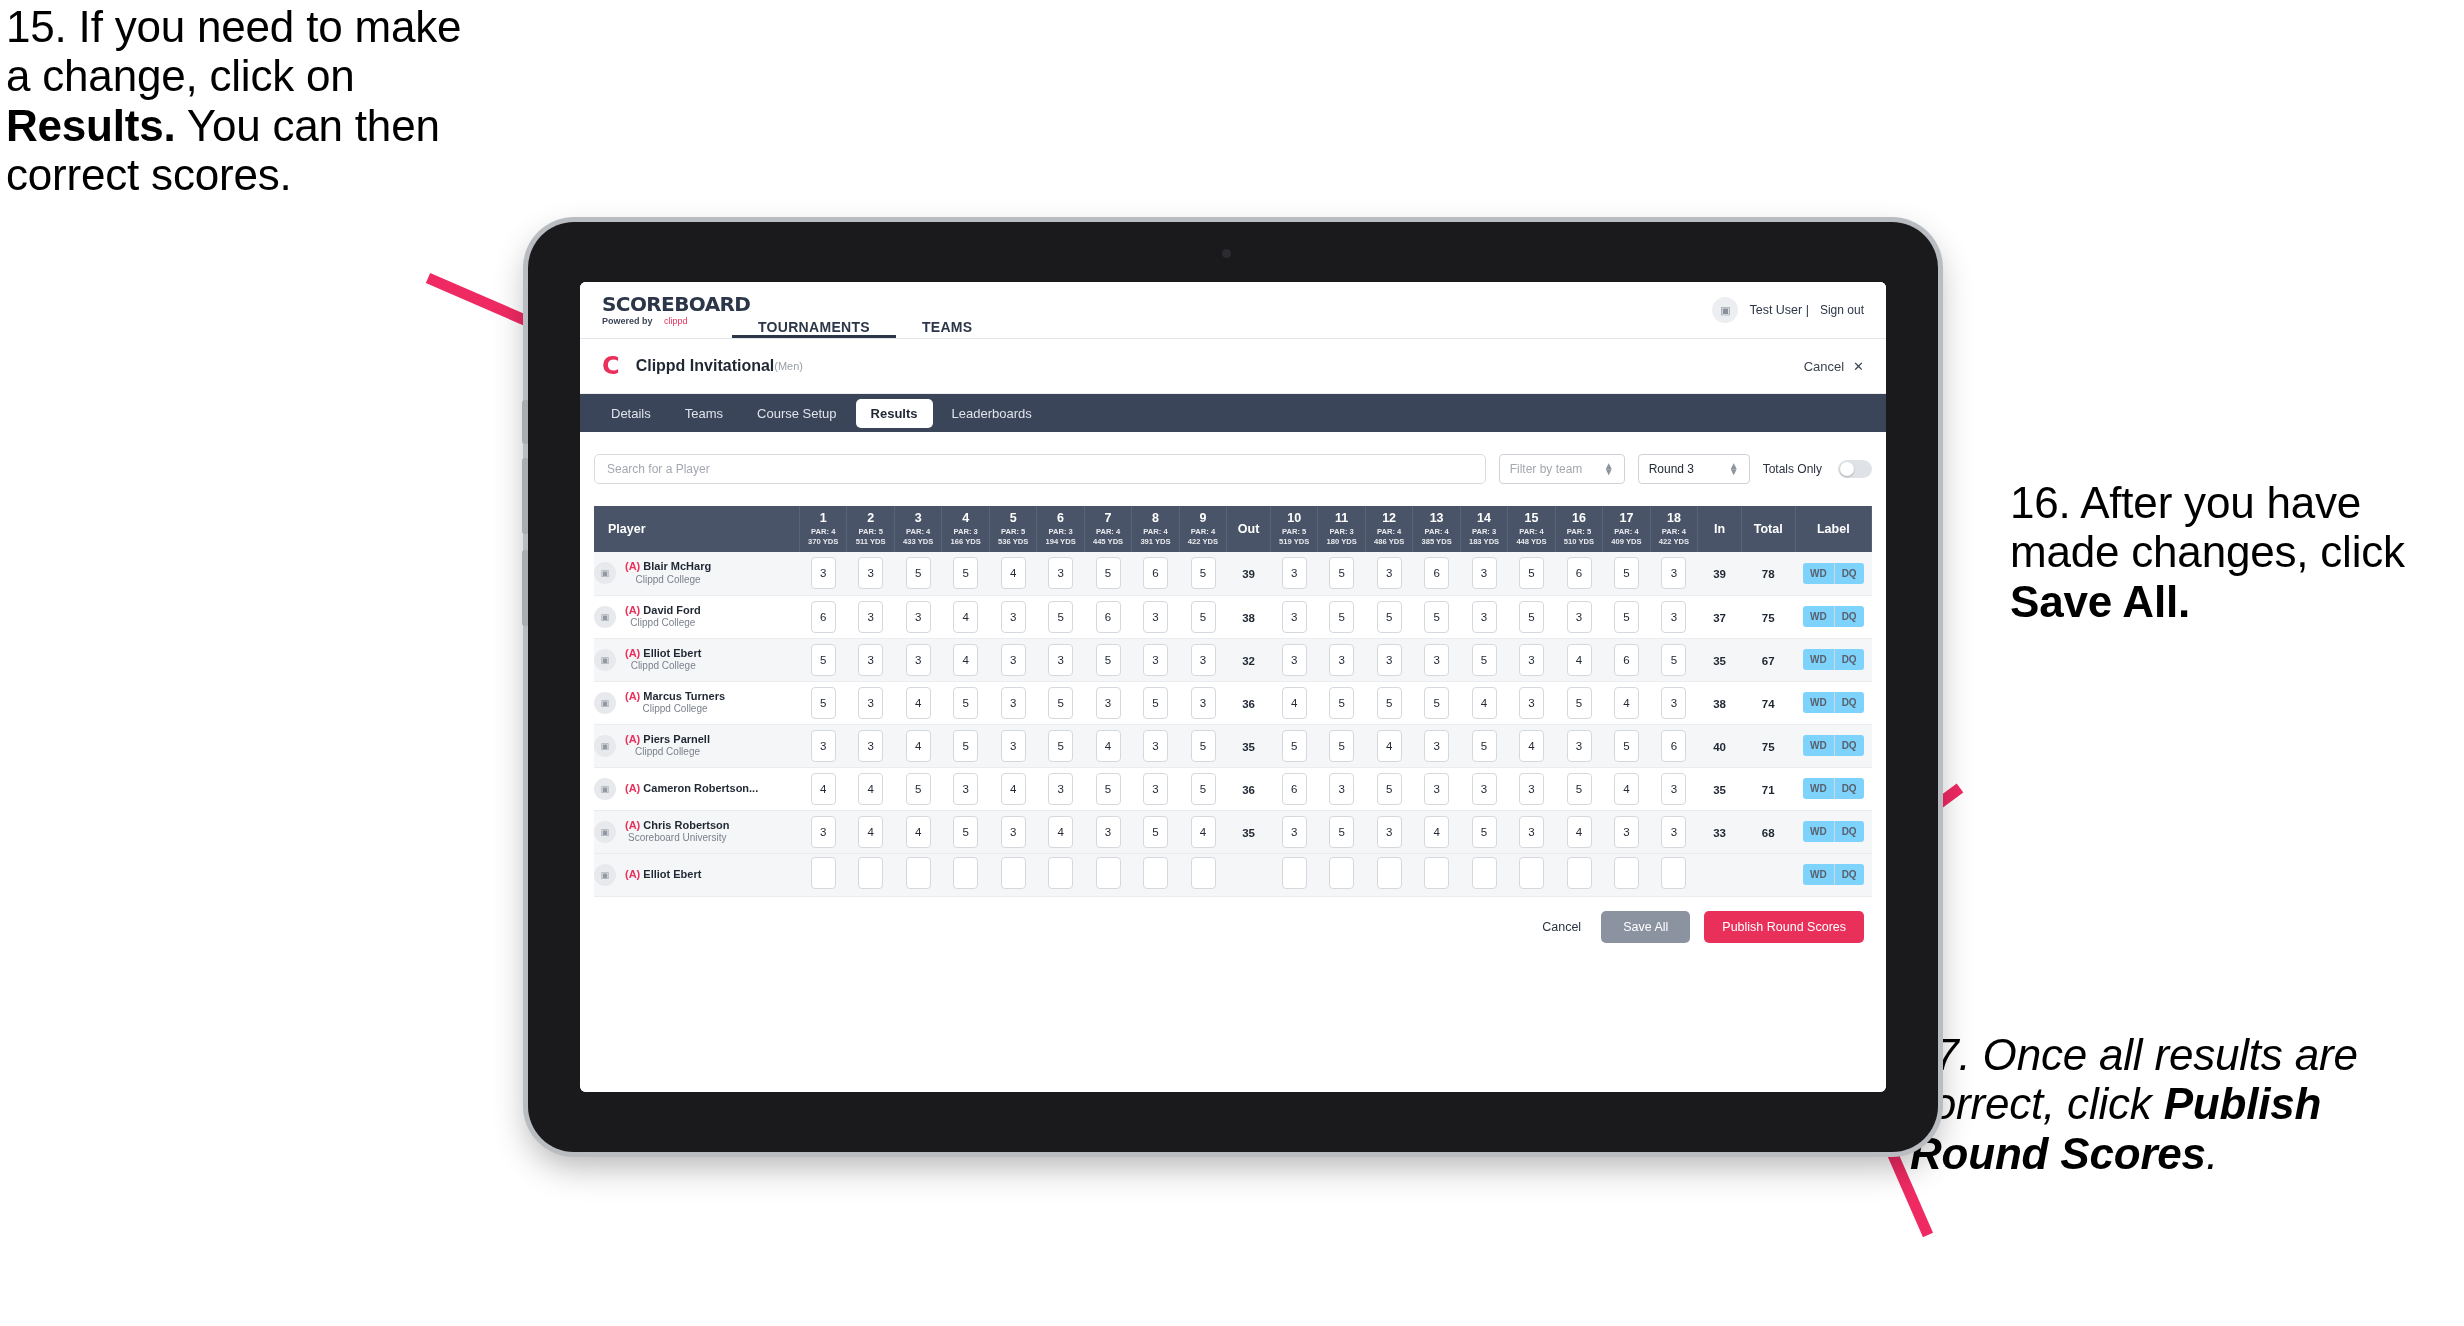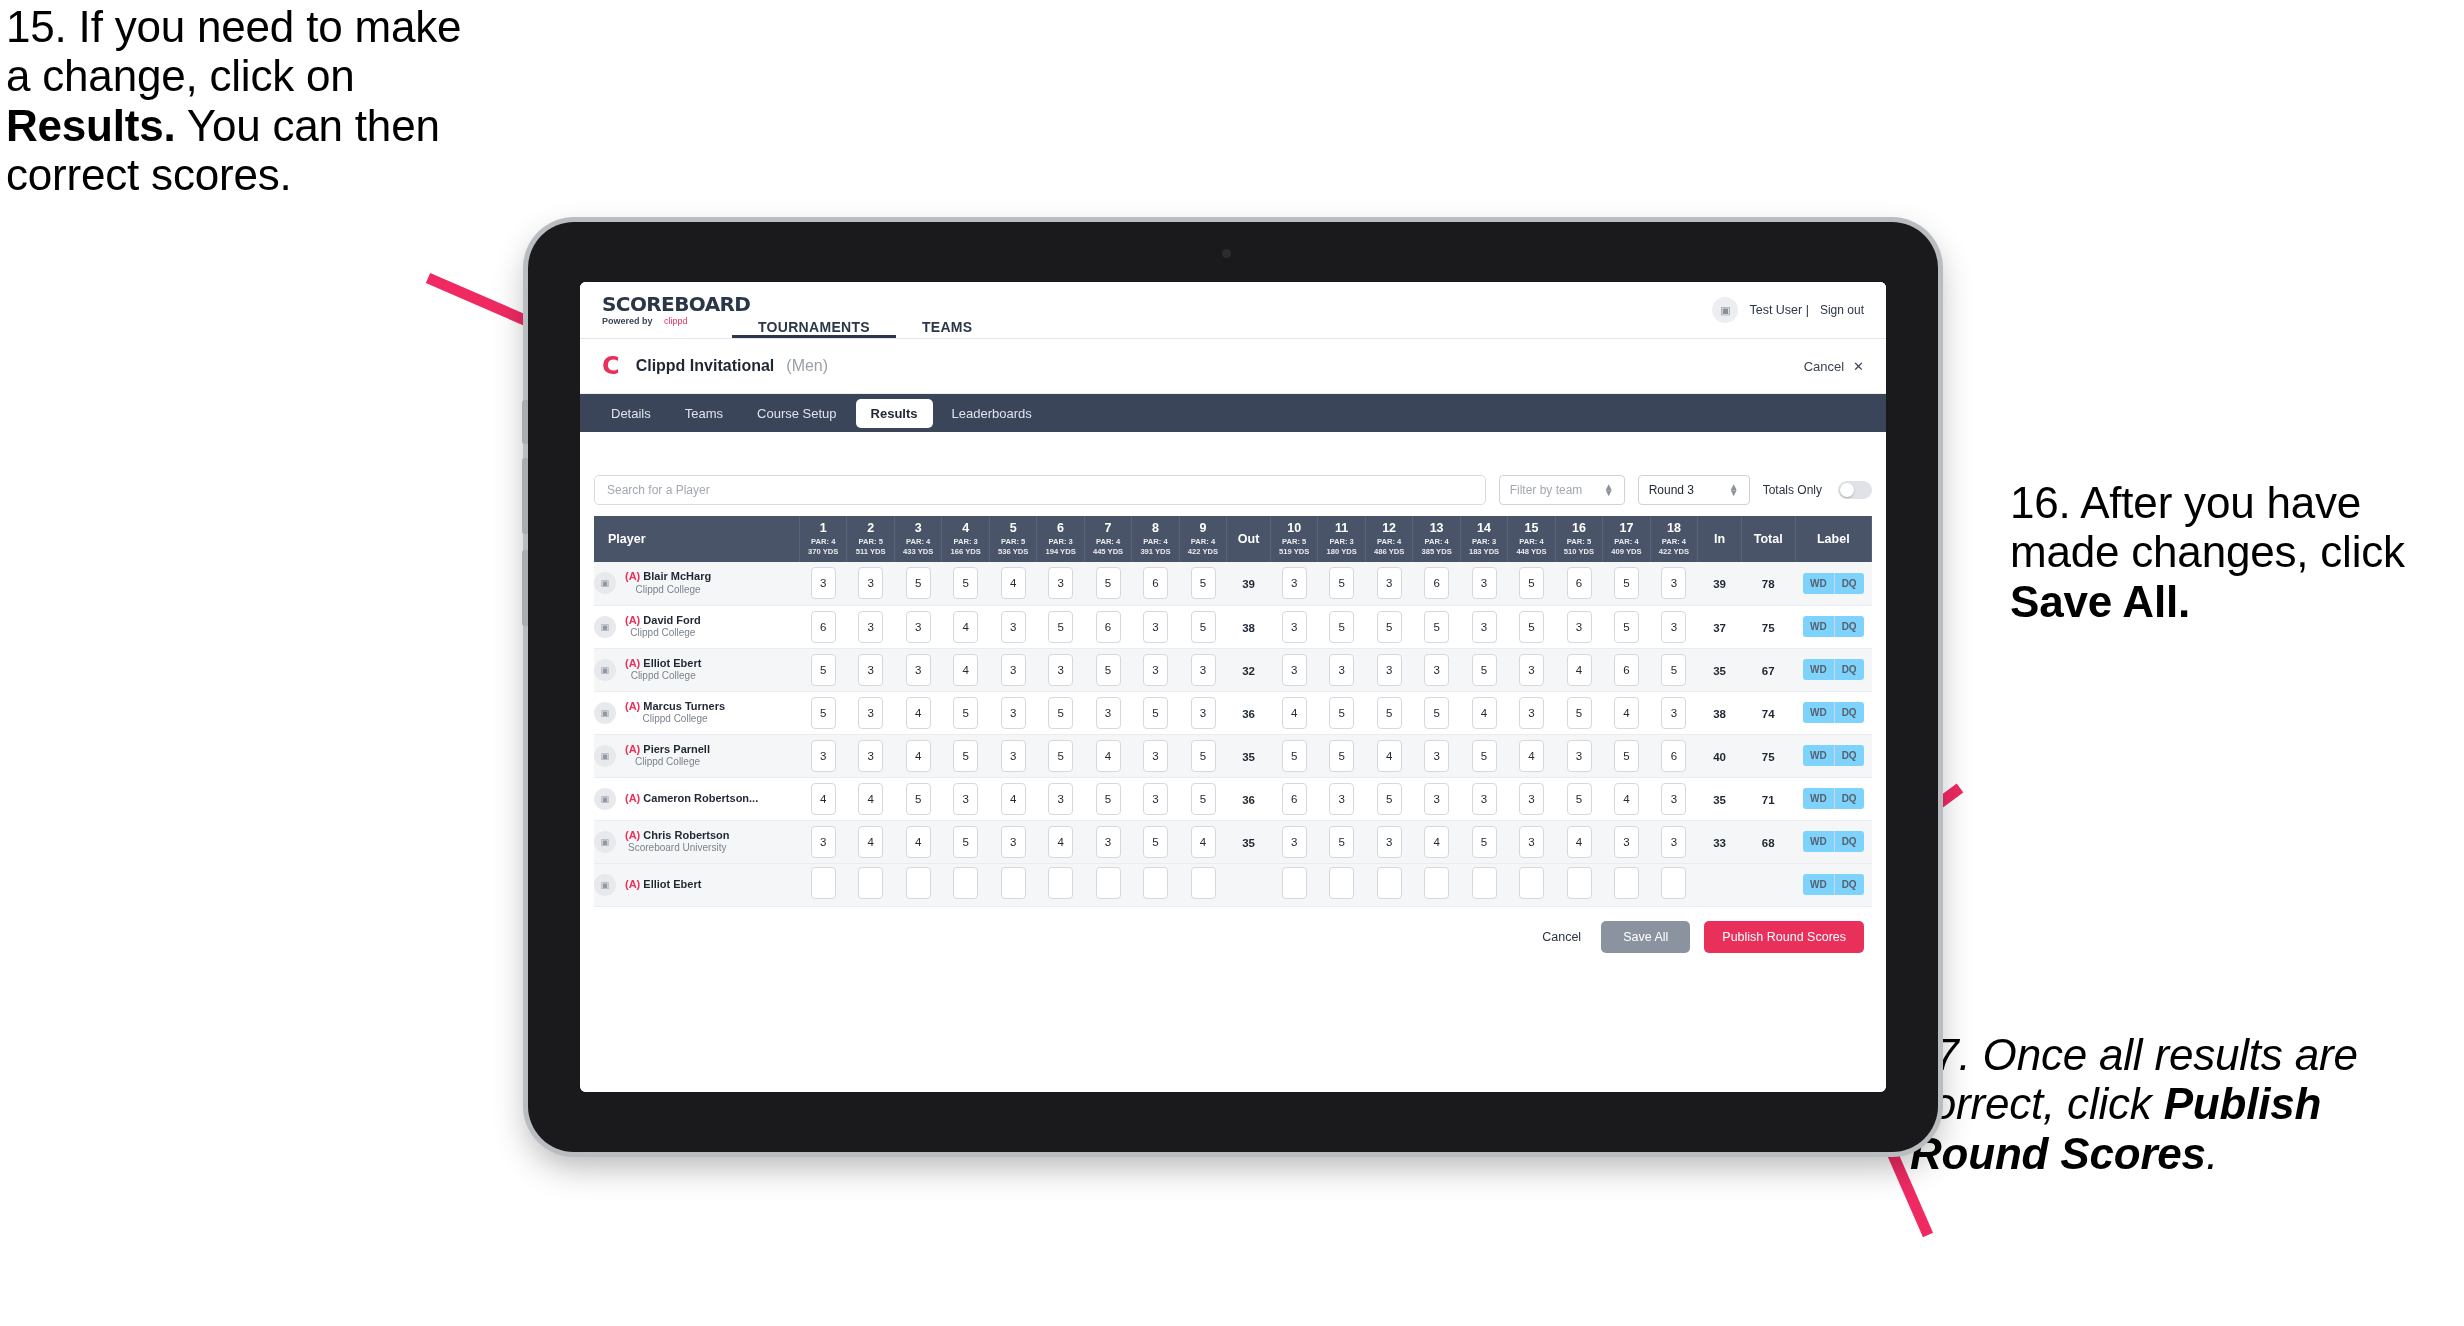--- a/index.html
+++ b/index.html
@@ -156,21 +156,21 @@
   }
   .clippd-c {
     font-family: "DejaVu Sans", sans-serif;
     font-weight: 700;
     font-size: 24px;
     color: #e8305a;
     margin-right: 16px;
     line-height: 1;
   }
   .tourn-title { font-size: 16px; font-weight: 600; color: #1f2733; }
-  .tourn-gender { font-size: 16px; color: #9aa0a8; margin-left: 12px; }
+  .tourn-gender { font-size: 11px; color: #9aa0a8; margin-left: 0; }
   .cancel-x {
     margin-left: auto;
     display: flex; align-items: center; gap: 9px;
     font-size: 13px; color: #3a4350; cursor: pointer;
   }
 
   
   .sect-tabs {
     display: flex;
     align-items: flex-end;
@@ -190,23 +190,22 @@
     background: #ffffff;
     color: #1f2733;
     font-weight: 600;
   }
 
   
   .filterbar {
     display: flex;
     align-items: center;
     gap: 13px;
-    padding: 11px 14px;
+    padding: 22px 14px;
     background: #ffffff;
-    margin-top: 32px;
   }
   .search-box {
     flex: 1;
     height: 28px;
     border: 1px solid #d8dbe0;
     border-radius: 5px;
     display: flex;
     align-items: center;
     padding: 0 12px;
     font-size: 12px;

